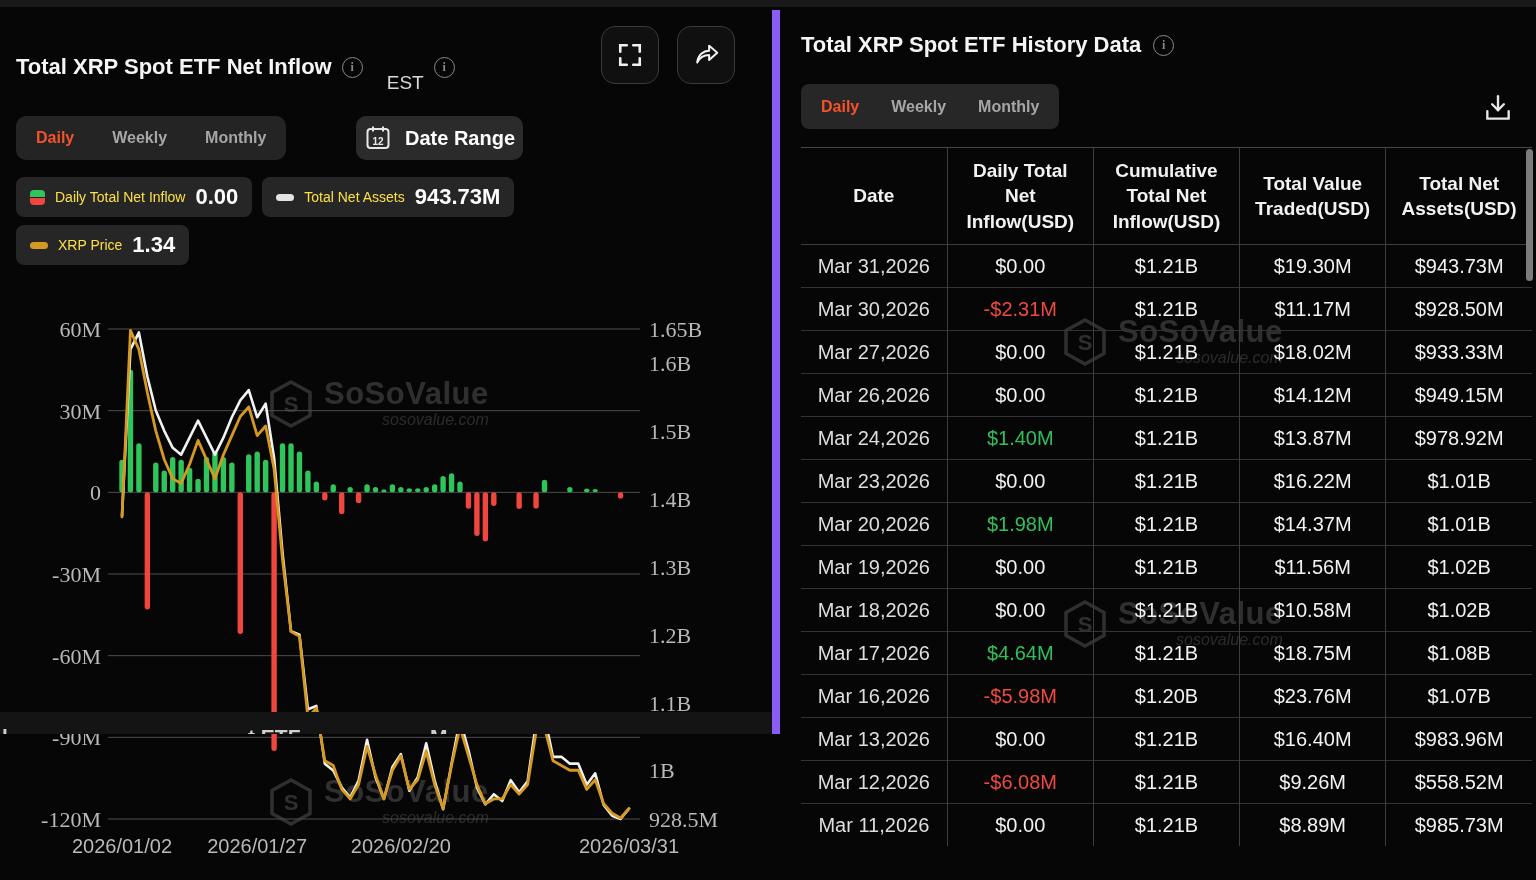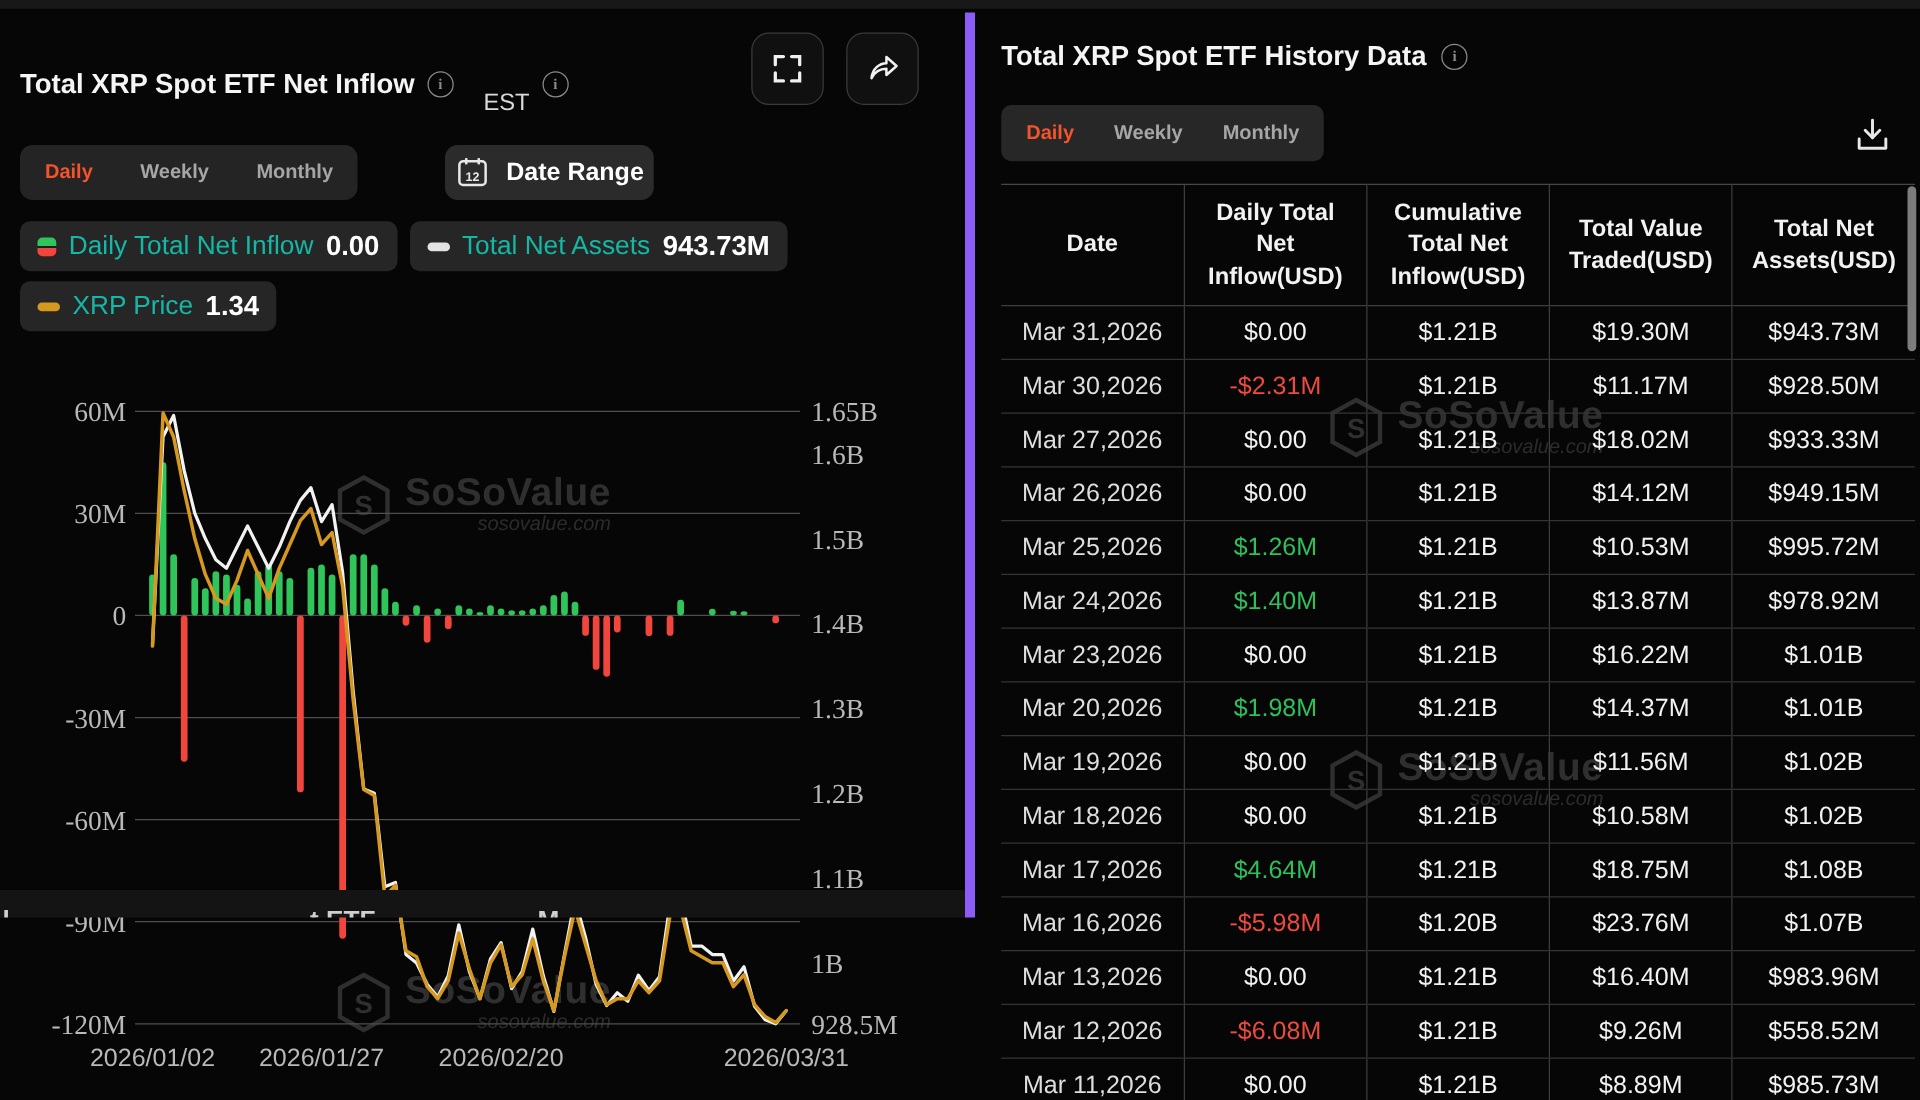--- a/index.html
+++ b/index.html
@@ -28,21 +28,21 @@
   .lp-seg{left:16px;top:106px;}
 
   .date-range{position:absolute;left:356px;top:106px;height:44px;display:flex;align-items:center;gap:13px;
        background:#2b2b2b;border:none;border-radius:10px;padding:0 8px;color:#fff;
        font-size:20px;font-weight:700;font-family:"Liberation Sans",sans-serif;cursor:pointer;z-index:3;}
 
   .legend-row1{position:absolute;left:16px;top:167px;display:flex;gap:10px;z-index:3;}
   .legend-row2{position:absolute;left:16px;top:215px;display:flex;z-index:3;}
   .chip{display:inline-flex;align-items:center;gap:10px;background:#262626;border-radius:8px;
         height:40px;padding:0 14px;cursor:pointer;}
-  .chip .lbl{font-size:21px;color:#14b8a6;}
+  .chip .lbl{font-size:14px;color:#fde047;}
   .chip .val{font-size:22px;font-weight:700;color:#fff;}
   .ic-split{width:15px;height:15px;border-radius:4px;
         background:linear-gradient(180deg,#2fc55a 0 46%,#1b1f24 46% 54%,#f1463d 54% 100%);}
   .ic-dash{width:18px;height:7px;border-radius:4px;background:#e3e3e3;}
   .ic-dash.gold{background:#d6991f;}
 
   
   #chart-svg{position:absolute;left:0;top:0;width:772px;height:880px;z-index:2;}
 
   
@@ -328,27 +328,20 @@
               <td>$933.33M</td>
             </tr>
             <tr>
               <td class="date">Mar 26,2026</td>
               <td class="zero">$0.00</td>
               <td>$1.21B</td>
               <td>$14.12M</td>
               <td>$949.15M</td>
             </tr>
             <tr>
-              <td class="date">Mar 25,2026</td>
-              <td class="pos">$1.26M</td>
-              <td>$1.21B</td>
-              <td>$10.53M</td>
-              <td>$995.72M</td>
-            </tr>
-            <tr>
               <td class="date">Mar 24,2026</td>
               <td class="pos">$1.40M</td>
               <td>$1.21B</td>
               <td>$13.87M</td>
               <td>$978.92M</td>
             </tr>
             <tr>
               <td class="date">Mar 23,2026</td>
               <td class="zero">$0.00</td>
               <td>$1.21B</td>

